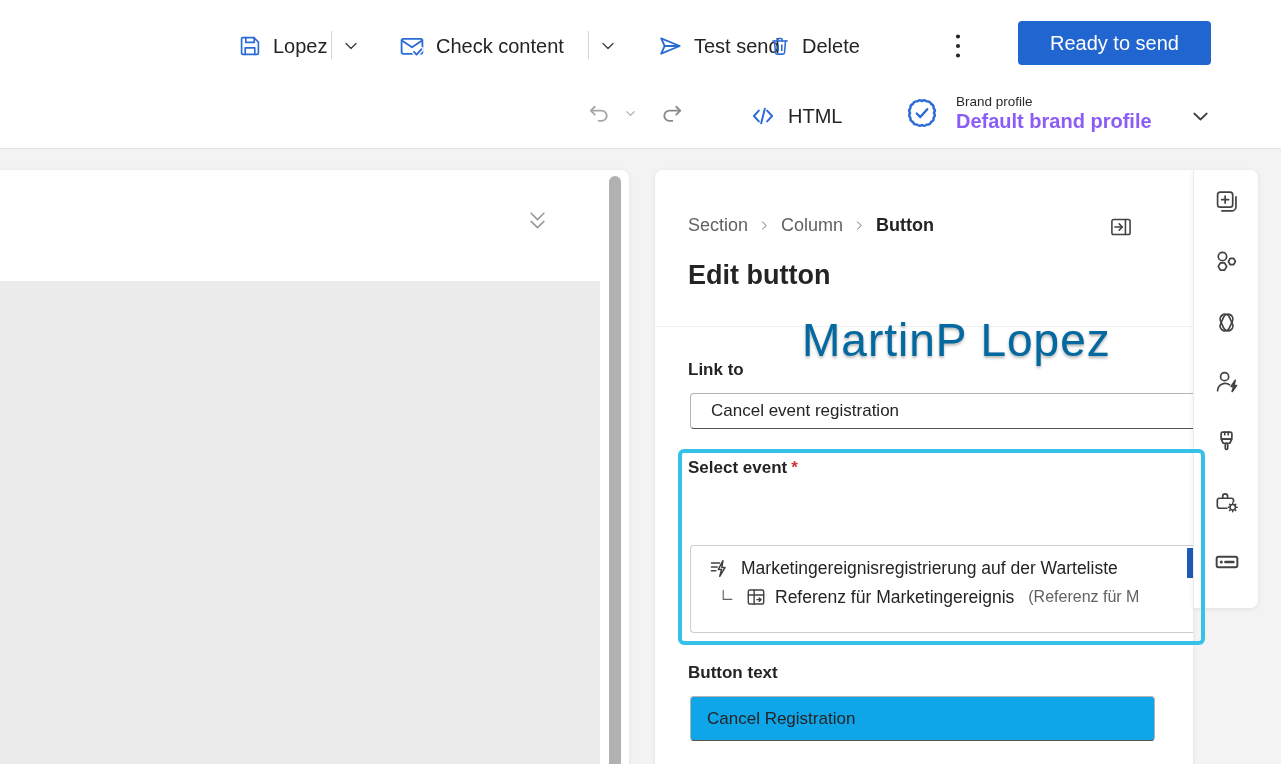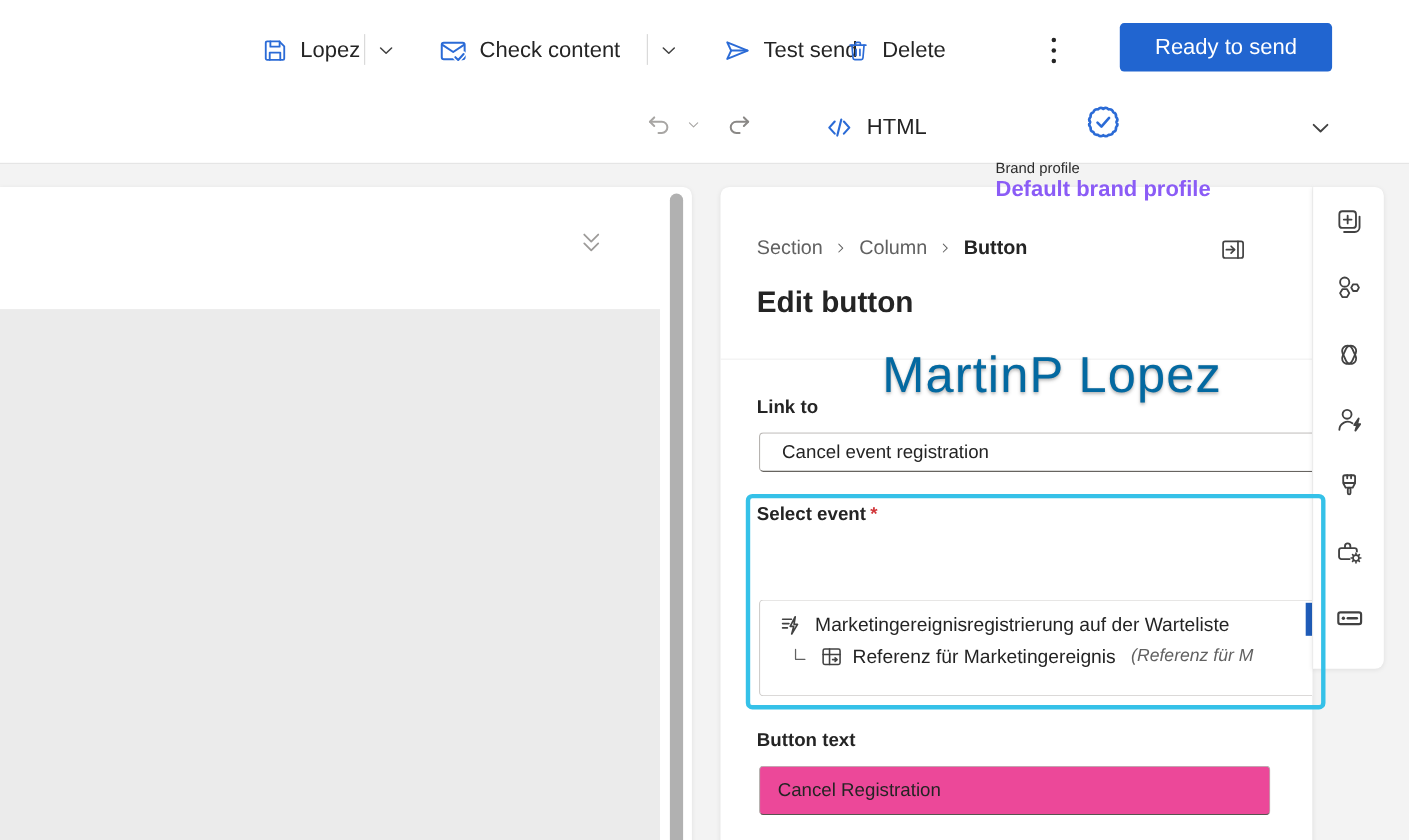--- a/index.html
+++ b/index.html
@@ -46,30 +46,30 @@
   .breadcrumb .current { color:#242424; font-weight:700; cursor:default; }
   .collapse-btn { position:absolute; left:453px; top:44px; color:#424242; cursor:pointer; }
   .panel-title { position:absolute; left:33px; top:90px; font-size:27px; font-weight:700; color:#242424; }
   .panel-sep { position:absolute; left:0; top:156px; width:538px; height:1px; background:#efefef; }
   .field-label { position:absolute; left:33px; font-size:17px; font-weight:700; color:#242424; }
   .req { color:var(--required,#d13438); margin-left:4px; font-weight:700; }
   .combo { position:absolute; left:35px; width:503px; height:36px; background:#fff;
            border:1px solid #b6b3b0; border-bottom:1.5px solid #57544f; border-right:none;
            border-radius:4px 0 0 4px; display:flex; align-items:center; padding:0 20px;
            font-size:17px; color:#242424; cursor:pointer; }
-  .input-box { position:absolute; left:35px; width:465px; height:45px; background:#ec4899;
+  .input-box { position:absolute; left:35px; width:465px; height:45px; background:#0ea5e9;
                border:1px solid #b6b3b0; border-bottom:1.5px solid #57544f; border-radius:4px;
                display:flex; align-items:center; padding:0 16px; font-size:17px; color:#242424;text-align:right; }
   .listbox { position:absolute; left:35px; top:375px; width:503px; height:88px; background:#fff;
              border:1px solid #cfcdcb; border-right:none; border-radius:4px 0 0 4px;
              overflow:hidden; }
   .list-item { display:flex; align-items:center; white-space:nowrap; cursor:pointer; }
   .li-1 { padding:11px 0 0 17px; gap:10px; font-size:17.5px; color:#242424; }
   .li-2 { padding:6px 0 0 27px; gap:8px; font-size:17.5px; color:#242424; }
-  .li-hint { color:#616161; font-size:16px; margin-left:6px;font-style:italic; }
+  .li-hint { color:#616161; font-size:16px; margin-left:6px; }
   .list-scrollbar { position:absolute; right:0; top:2px; width:6px; height:30px;
                     background:var(--dropdown-scrollbar,#1f5cb8); cursor:pointer; }
   .watermark { position:absolute; left:147px; top:143px; font-size:46px; letter-spacing:1px;
                color:#0369a1; text-shadow:0 2px 3px rgba(90,90,90,.45), 0 0 1px #d8d8d8;
                z-index:3; pointer-events:none; }
 
   
   .highlight-box { position:absolute; left:678px; top:449px; width:527px; height:196px;
                    border:4px solid var(--highlight,#35c1e8); border-radius:6px; z-index:5;
                    pointer-events:none; }
@@ -178,21 +178,21 @@
       <span class="blue">
         <svg class="ic" width="26" height="26" viewBox="0 0 20 20" style="stroke-width:1.5">
           <path d="M6.8 5.8L3 10l3.8 4.2"></path>
             <path d="M13.2 5.8L17 10l-3.8 4.2"></path>
             <path d="M11.4 4.4L8.6 15.6"></path>
         </svg>
       </span>
       <span>HTML</span>
     </div>
 
-    <div class="row2-item" style="left:905px; top:94px; gap:17px;flex-direction:column;">
+    <div class="row2-item" style="left:905px; top:94px; gap:17px;">
       <span class="blue">
         <svg class="ic" width="34" height="34" viewBox="0 0 20 20">
           <path d="M10 3 Q11.5 1.8 12.8 3.2 Q14.8 2.9 15.3 4.7 Q17.1 5.2 16.8 7.2 Q18.2 8.5 17 10 Q18.2 11.5 16.8 12.8 Q17.1 14.8 15.3 15.3 Q14.8 17.1 12.8 16.8 Q11.5 18.2 10 17 Q8.5 18.2 7.2 16.8 Q5.2 17.1 4.7 15.3 Q2.9 14.8 3.2 12.8 Q1.8 11.5 3 10 Q1.8 8.5 3.2 7.2 Q2.9 5.2 4.7 4.7 Q5.2 2.9 7.2 3.2 Q8.5 1.8 10 3 Z"></path>
           <path d="M6.9 10.3l2.1 2.1 4.1-4.6"></path>
         </svg>
       </span>
       <span class="brand-text">
         <span class="brand-caption">Brand profile</span>
         <span class="brand-value">Default brand profile</span>
       </span>

